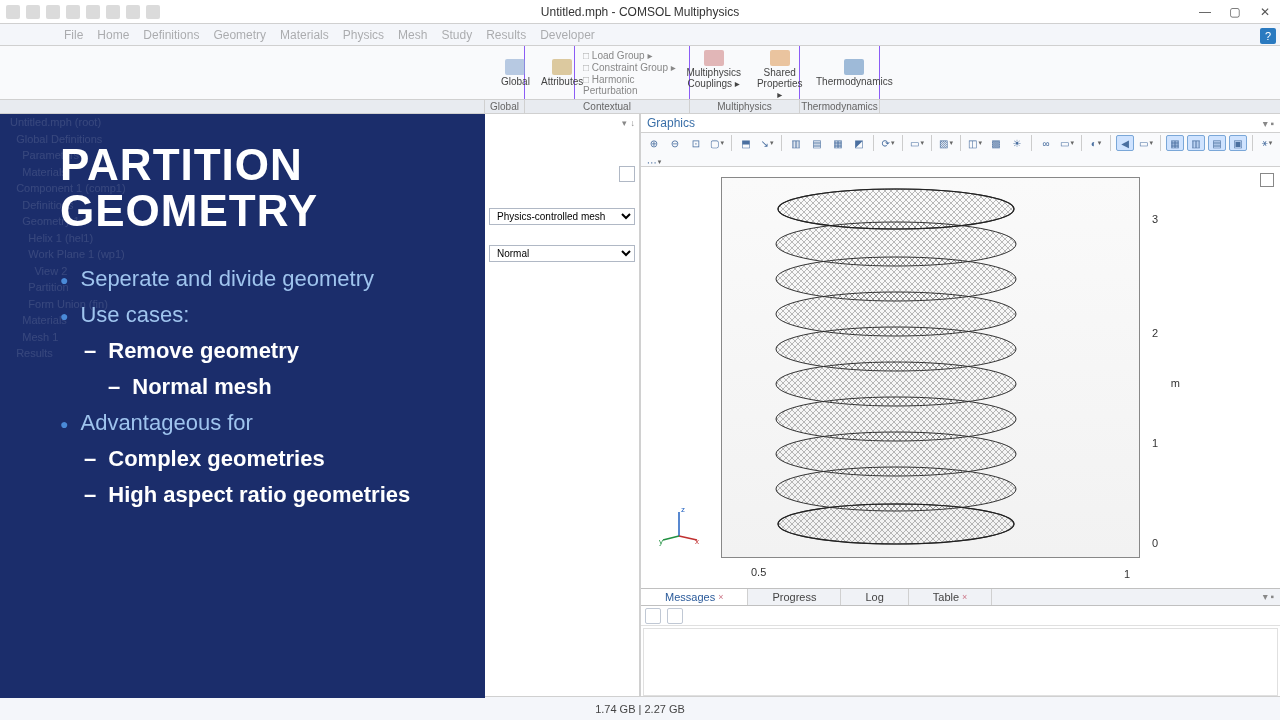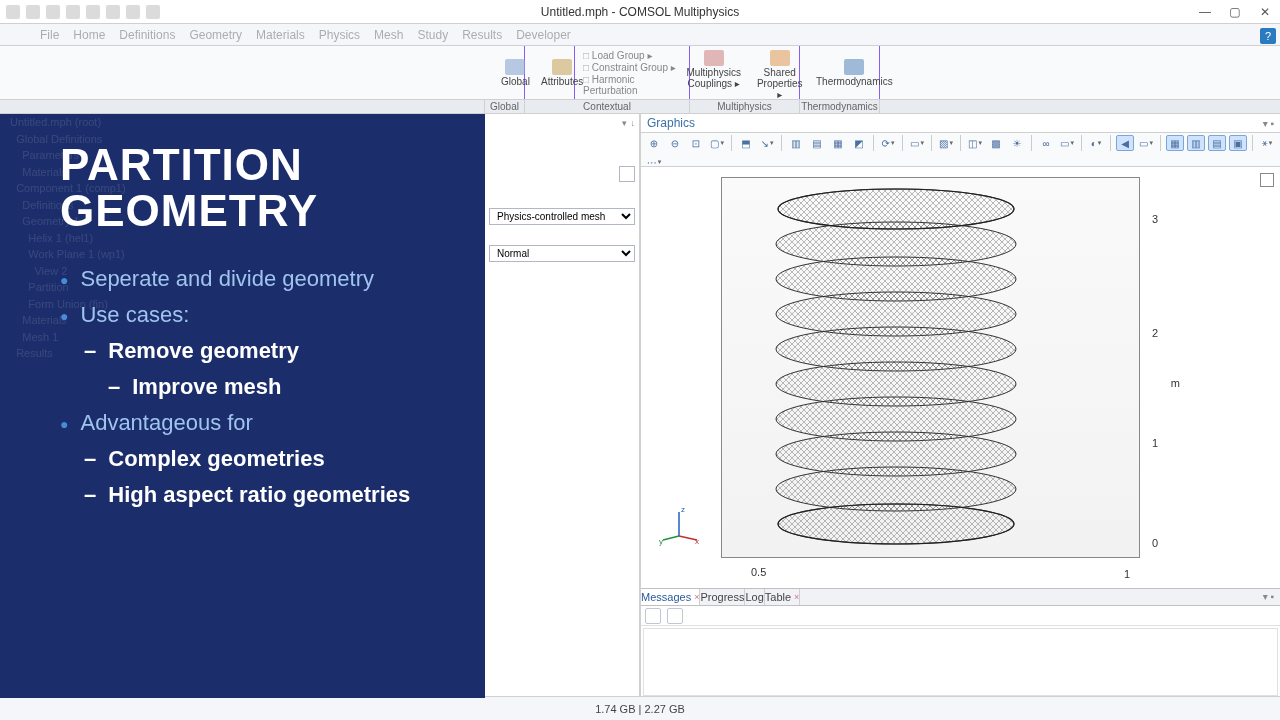--- a/index.html
+++ b/index.html
@@ -7,21 +7,21 @@
 
 
 .titlebar { height: 24px; background: #fff; border-bottom: 1px solid #d0d0d0; display: flex; align-items: center; position: relative; }
 .titlebar .title { position: absolute; left: 50%; transform: translateX(-50%); font-size: 12px; color: #333; }
 .titlebar .win-controls { position: absolute; right: 0; display: flex; }
 .titlebar .win-btn { width: 30px; height: 24px; display: flex; align-items: center; justify-content: center; font-size: 12px; color: #555; }
 .titlebar .qat { display: flex; align-items: center; gap: 6px; padding-left: 6px; }
 .titlebar .qat-icon { width: 14px; height: 14px; background: #888; opacity: 0.3; border-radius: 2px; }
 
 
-.menubar { height: 22px; background: #f4f6fa; display: flex; align-items: center; gap: 14px; padding-left: 40px; font-size: 12px; color: #222; border-bottom: 1px solid #d0d0d0; }
+.menubar { height: 22px; background: #f4f6fa; display: flex; align-items: center; gap: 14px; padding-left: 64px; font-size: 12px; color: #222; border-bottom: 1px solid #d0d0d0; }
 .menubar span { opacity: 0.35; }
 
 
 .ribbon { height: 54px; background: #f9fafc; border-bottom: 1px solid #d0d0d0; display: flex; }
 .ribbon-left { width: 485px; }
 .ribbon-group { display: flex; flex-direction: column; align-items: flex-start; justify-content: center; padding: 2px 10px; border-right: 1px solid #8b5cf6; height: 100%; }
 .ribbon-btn { display: flex; flex-direction: column; align-items: center; font-size: 10px; color: #444; gap: 1px; padding: 2px 6px; }
 .ribbon-btn .ricon { width: 20px; height: 16px; background: #8aa8d0; border-radius: 2px; opacity: 0.6; }
 .ribbon-grouplabel { height: 14px; background: #e8ebf0; border-bottom: 1px solid #d0d0d0; display: flex; font-size: 10px; color: #666; }
 .ribbon-grouplabel div { border-right: 1px solid #d0d0d0; text-align: center; line-height: 14px; }
@@ -61,21 +61,21 @@
 .gt-btn.dd::after { content: "▾"; font-size: 7px; margin-left: 1px; color: #666; }
 .graphics-canvas { flex: 1; background: #fff; position: relative; overflow: hidden; }
 .axis-box { position: absolute; top: 10px; left: 80px; right: 140px; bottom: 30px; border: 1px solid #888; background: linear-gradient(#fafafa,#f2f2f2); }
 .coil { position: absolute; top: 12px; left: 130px; width: 250px; height: 380px; }
 .axis-label { position: absolute; font-size: 11px; color: #333; }
 .axes-gizmo { position: absolute; bottom: 42px; left: 18px; width: 40px; height: 40px; }
 .expand-icon { position: absolute; top: 6px; right: 6px; width: 14px; height: 14px; border: 1px solid #888; }
 
 .bottom-tabs { height: 110px; border-top: 1px solid #c0c0c0; display: flex; flex-direction: column; }
 .bottom-tabs .tabs { display: flex; background: #f0f2f6; border-bottom: 1px solid #c0c0c0; font-size: 11px; }
-.bottom-tabs .tab { padding: 2px 0; border-right: 1px solid #d0d0d0; color: #444; display: flex; align-items: center; gap: 3px; }
+.bottom-tabs .tab { padding: 2px 24px; border-right: 1px solid #d0d0d0; color: #444; display: flex; align-items: center; gap: 3px; }
 .bottom-tabs .tab.active { background: #fff; color: #2a5a9a; }
 .bottom-tabs .tab .x { font-size: 9px; color: #c78; }
 .bottom-tabs .msgbar { height: 20px; border-bottom: 1px solid #e0e0e0; display: flex; align-items: center; gap: 6px; padding: 0 4px; }
 .bottom-tabs .msgbar .mb-btn { width: 16px; height: 16px; border: 1px solid #c0c8d4; border-radius: 2px; }
 .bottom-tabs .msgbody { flex: 1; background: #fff; border: 1px solid #e0e0e0; margin: 2px; }
 
 
 .statusbar { position: absolute; bottom: 0; left: 0; right: 0; height: 24px; background: #f4f6fa; border-top: 1px solid #d0d0d0; display: flex; align-items: center; justify-content: center; font-size: 11px; color: #444; }
 .help-badge { position: absolute; top: 28px; right: 4px; width: 16px; height: 16px; background: #2a7ac0; color: #fff; font-size: 11px; text-align: center; line-height: 16px; border-radius: 2px; }
 </style>
@@ -190,21 +190,21 @@
       <li class="lvl1">
           <span>Seperate and divide geometry</span>
         </li>
       <li class="lvl1">
           <span>Use cases:</span>
         </li>
       <li class="lvl2">
           <span>Remove geometry</span>
         </li>
       <li class="lvl3">
-          <span>Improve mesh</span>
+          <span>Normal mesh</span>
         </li>
       <li class="lvl1">
           <span>Advantageous for</span>
         </li>
       <li class="lvl2">
           <span>Complex geometries</span>
         </li>
       <li class="lvl2">
           <span>High aspect ratio geometries</span>
         </li>

